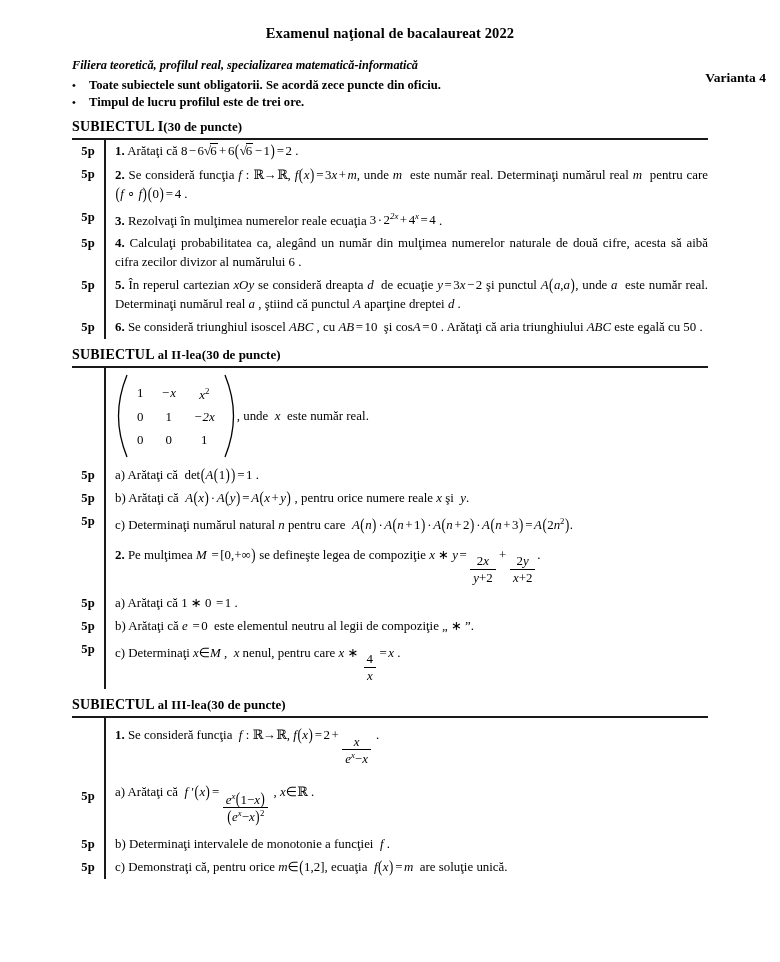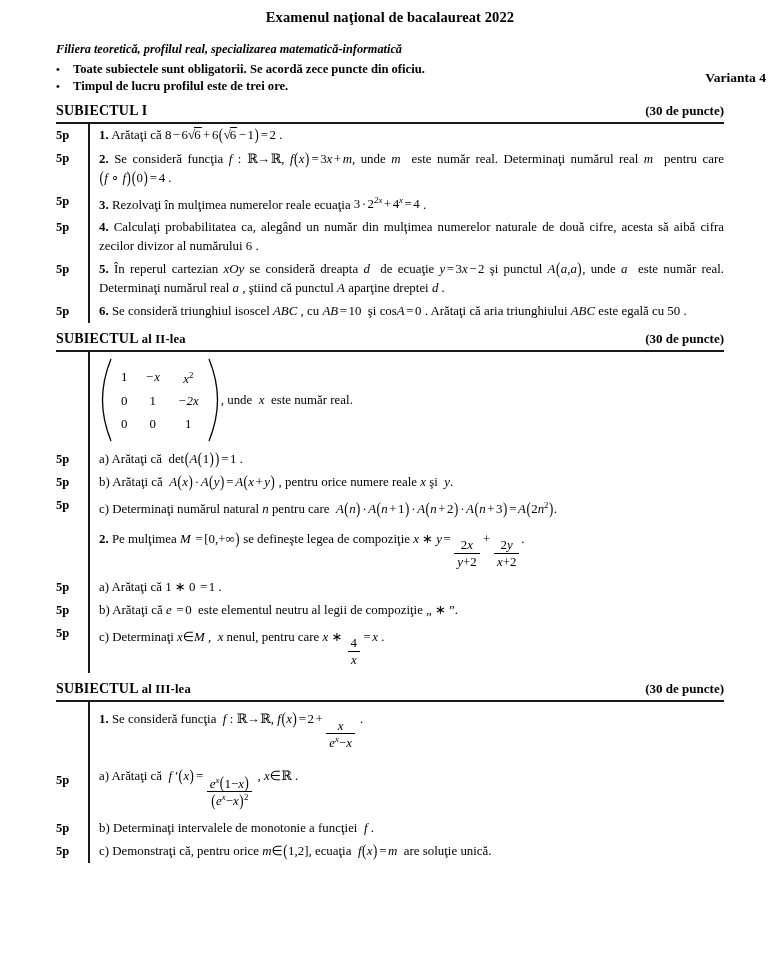--- a/index.html
+++ b/index.html
@@ -3,52 +3,52 @@
 <meta charset="utf-8">
 <style>
   html, body { margin:0; padding:0; }
   body {
     width:780px; height:962px;
     background:#ffffff;
     font-family:"Liberation Serif", serif;
     color:#000000;
     overflow:hidden;
   }
-  .page { position:relative; width:780px; height:962px; padding:0; box-sizing:border-box; }
+  .page { position:relative; width:780px; height:962px; padding:16px; box-sizing:border-box; }
 
   
   .hdr { text-align:center; font-weight:bold; }
   .hdr-line1 { font-size:14.5px; padding-top:9px; letter-spacing:.1px; }
   .hdr-line2 { font-size:13.5px; padding-top:10px; }
   .hdr-line3 { font-size:13.5px; padding-top:11px; }
   .hdr-line3 .ital { font-style:italic; }
 
   .varianta { position:absolute; right:14px; top:70px; font-weight:bold; font-size:13.5px; }
 
   .filiera { margin:0 0 0 56px; font-style:italic; font-weight:bold; font-size:12.3px; line-height:15.5px; }
   .filiera.first { padding-top:16px; }
 
   .bullets { margin:3px 0 0 56px; font-size:12.6px; font-weight:bold; line-height:17px; }
   .bullet-row { display:flex; align-items:flex-start; }
   .bullet-dot { width:17px; flex:none; font-size:11px; line-height:17px; }
   .bullet-tx { flex:1; }
 
   
-  .sect-head { display:flex; justify-content:space-between; align-items:baseline;
+  .sect-head { display:flex; justify-content:flex-start; align-items:baseline;
                margin:8px 56px 0 56px; font-weight:bold; }
   .sect-title { font-size:14px; letter-spacing:.2px; }
   .sect-title .small { font-size:12.6px; }
   .sect-pts { font-size:13px; }
 
   .rule { height:2px; background:#1a1a1a; margin:3px 56px 0 56px; }
 
   
   .tbl { margin:0 56px 0 56px; position:relative; }
   .row { display:flex; align-items:flex-start; }
-  .pts { width:32px; flex:none; font-weight:bold; font-size:12.6px; text-align:left;
+  .pts { width:32px; flex:none; font-weight:bold; font-size:12.6px; text-align:center;
          padding-top:4px; }
   .divider { width:2px; flex:none; background:#1a1a1a; align-self:stretch; }
   .body { flex:1; padding:2px 0 2px 9px; font-size:12.9px; line-height:19px; }
   .body.tall { line-height:20px; }
   .just { text-align:justify; }
 
   b.lbl { font-weight:bold; }
 
   
   .m { font-style:italic; font-family:"Liberation Serif", serif; }

